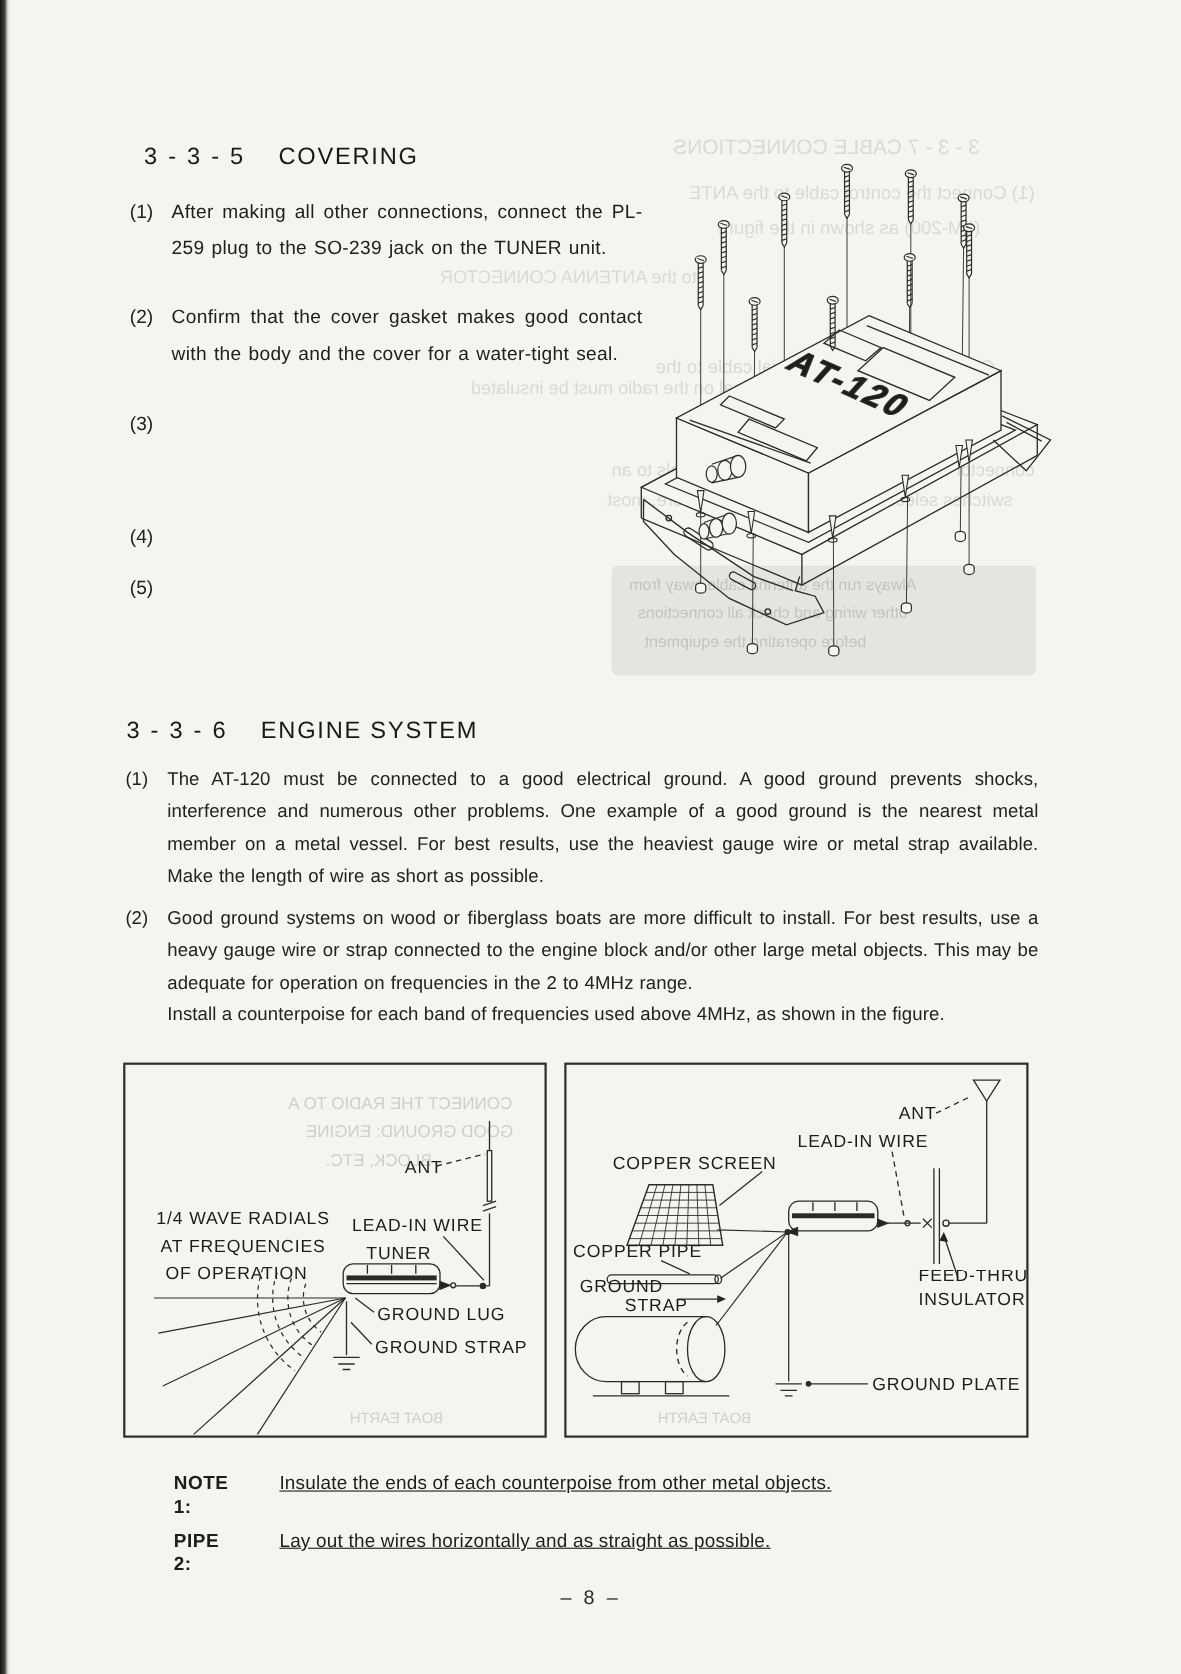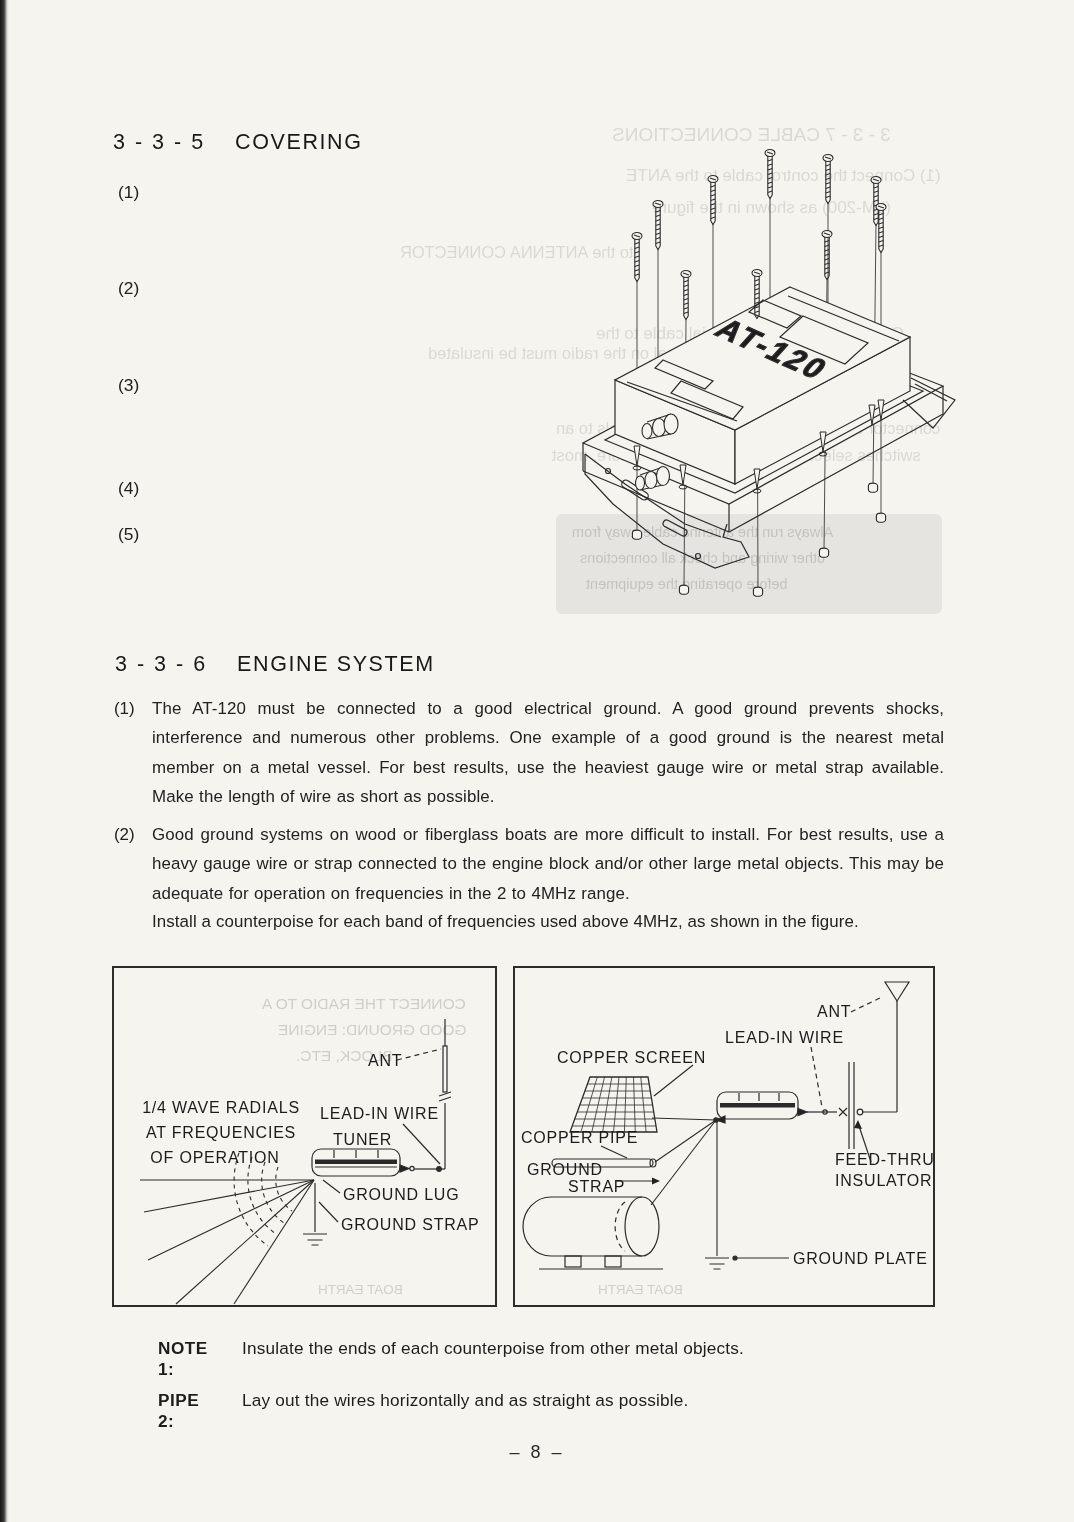--- a/index.html
+++ b/index.html
@@ -20,21 +20,21 @@
   .list-item{position:absolute;}
   .cov-item{left:156px;width:428px;font-size:17.4px;line-height:32.6px;
     letter-spacing:.3px;word-spacing:1.2px;text-align:justify;color:#202020;}
   .gnd-item{left:152px;width:792px;font-size:16.9px;line-height:29.4px;
     letter-spacing:.1px;word-spacing:.6px;text-align:justify;color:#222;}
   .item-num{position:absolute;left:-38px;top:0;letter-spacing:0;}
   .counterpoise{left:152px;top:912px;font-size:16.9px;letter-spacing:.1px;color:#222;white-space:nowrap;}
   .figbox{border:2px solid #2c2c2c;background:transparent;}
   .note{font-size:17.2px;color:#1d1d1d;}
   .note .lbl{position:absolute;left:0;top:0;font-weight:bold;letter-spacing:.5px;}
-  .note .txt{position:absolute;left:84px;top:0;width:620px;letter-spacing:.2px;}
+  .note .txt{position:absolute;left:96px;top:0;width:620px;letter-spacing:.2px;text-decoration:underline;}
   .pagenum{top:1442px;left:0;width:1074px;text-align:center;font-size:18px;letter-spacing:3px;color:#2a2a2a;}
   svg{position:absolute;overflow:visible;}
   svg text{font-family:"Liberation Sans",sans-serif;fill:#1c1c1c;}
   .dlabel{font-size:16px;letter-spacing:.8px;}
   .ghost{position:absolute;color:#6e6e6e;transform:scaleX(-1);white-space:nowrap;z-index:1;}
   .g22{opacity:.20;}
   .g28{opacity:.28;}
   .gbox{position:absolute;background:rgba(150,150,150,.16);border-radius:6px;z-index:1;}
   .layer2{z-index:2;}
   .layer3{z-index:3;}
@@ -56,29 +56,31 @@
 <div class="gbox" style="left:556px;top:514px;width:386px;height:100px;"></div>
 <div class="ghost g28" style="left:572px;top:524px;font-size:14.5px;">Always run the antenna cable away from</div>
 <div class="ghost g28" style="left:580px;top:550px;font-size:14.5px;">other wiring and check all connections</div>
 <div class="ghost g28" style="left:586px;top:576px;font-size:14.5px;">before operating the equipment</div>
 <div class="ghost g28" style="left:262px;top:995px;font-size:15.5px;">CONNECT THE RADIO TO A</div>
 <div class="ghost g28" style="left:278px;top:1021px;font-size:15.5px;">GOOD GROUND: ENGINE</div>
 <div class="ghost g28" style="left:296px;top:1047px;font-size:15.5px;">BLOCK, ETC.</div>
 <div class="ghost g28" style="left:318px;top:1282px;font-size:13.5px;">BOAT EARTH</div>
 <div class="ghost g28" style="left:598px;top:1282px;font-size:13.5px;">BOAT EARTH</div>
 
-<div class="abs sec-head layer3" style="left:113px;top:130px;">
+<div class="abs sec-head layer3" style="left:131px;top:130px;">
   <span class="num">3 - 3 - 5</span><span class="ttl">COVERING</span>
 </div>
 
 <div class="list-item cov-item layer3" style="top:176px;">
   <span class="item-num">(1)</span>
+  <span>After making all other connections, connect the PL-259 plug to the SO-239 jack on the TUNER unit.</span>
 </div>
 <div class="list-item cov-item layer3" style="top:272px;">
   <span class="item-num">(2)</span>
+  <span>Confirm that the cover gasket makes good contact with the body and the cover for a water-tight seal.</span>
 </div>
 <div class="list-item cov-item layer3" style="top:369px;">
   <span class="item-num">(3)</span>
 </div>
 <div class="list-item cov-item layer3" style="top:472px;">
   <span class="item-num">(4)</span>
 </div>
 <div class="list-item cov-item layer3" style="top:518px;">
   <span class="item-num">(5)</span>
 </div>

